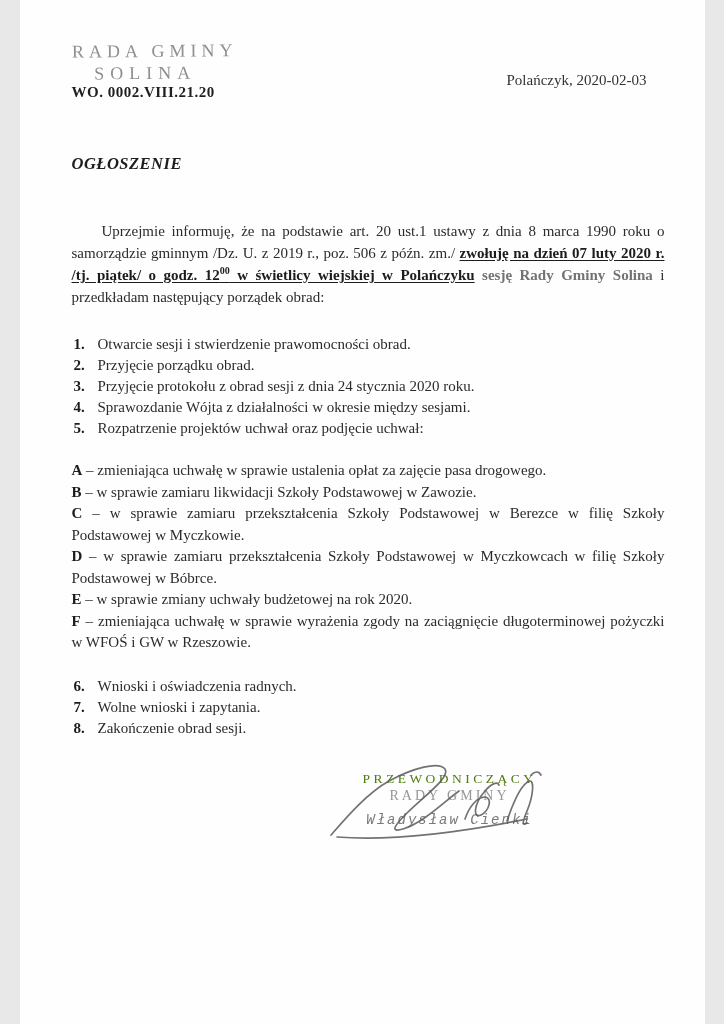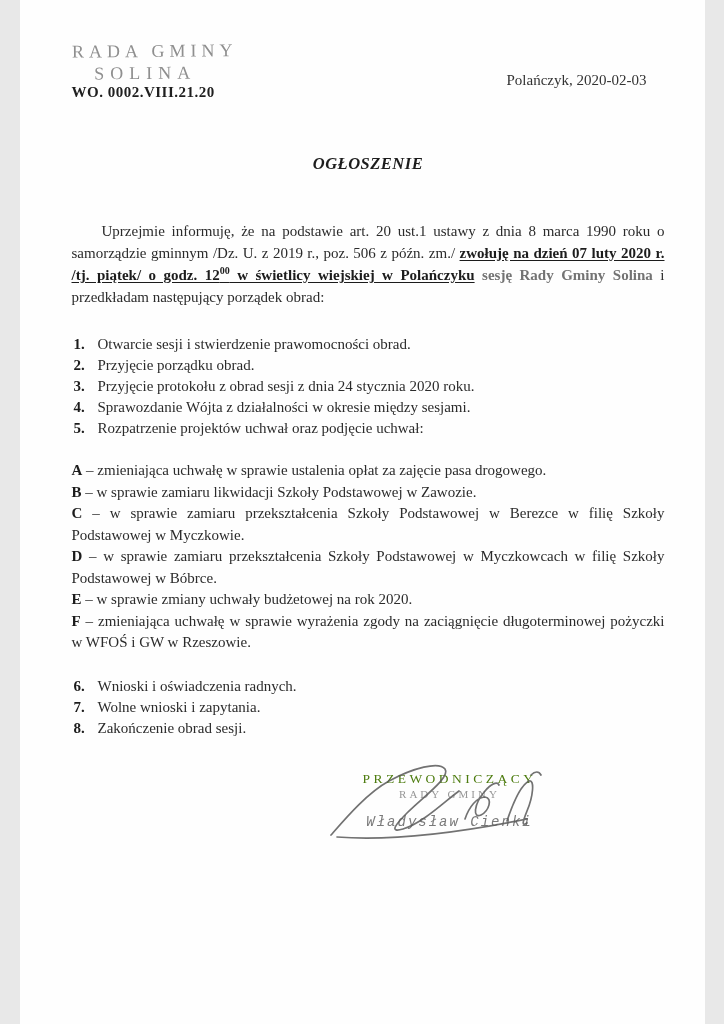--- a/index.html
+++ b/index.html
@@ -11,21 +11,21 @@
   }
   .header{position:relative;height:92px;}
   .stamp-org{
     color:#8f8f8f;font-size:18px;letter-spacing:5px;line-height:22px;
     transform:rotate(-0.5deg);
   }
   .stamp-org .l2{padding-left:22px;letter-spacing:6px;}
   .refnum{font-weight:bold;font-size:15px;color:#1f1f1f;letter-spacing:0.5px;margin-top:2px;}
   .dateline{position:absolute;right:18px;top:34px;font-size:15px;color:#333;}
   .title{
-    text-align:center;font-size:16.5px;font-weight:bold;font-style:italic;
+    font-size:16.5px;font-weight:bold;font-style:italic;
     letter-spacing:0.5px;margin:24px 0 0 0;color:#1d1d1d;
   }
   .intro{
     margin:46px 0 0 0;font-size:15px;line-height:22px;text-align:justify;
     text-indent:30px;
   }
   .bu-wrap{font-weight:bold;text-decoration:underline;text-underline-offset:2px;color:#1c1c1c;}
   .bu-wrap sup{font-size:10px;line-height:0;}
   .b{font-weight:bold;color:#737373;}
   .agenda{margin-top:26px;}
@@ -33,24 +33,24 @@
   .agenda-row .num{position:absolute;left:2px;font-weight:bold;color:#1c1c1c;}
   .resolutions{margin-top:21px;}
   .res-row{font-size:15px;line-height:21.5px;text-align:justify;}
   .res-row .letter{font-weight:bold;color:#1c1c1c;}
   .agenda2{margin-top:22px;}
   .sig-block{
     width:250px;margin:24px 90px 0 auto;position:relative;height:120px;
     text-align:center;
   }
   .sig-role1{color:#4d7c0f;font-size:13.5px;letter-spacing:3.5px;padding-top:8px;}
-  .sig-role2{color:#979797;font-size:11px;letter-spacing:3px;margin-top:1px;}
+  .sig-role2{color:#979797;font-size:14px;letter-spacing:3px;margin-top:1px;}
   .sig-name{
     color:#7a7a7a;font-size:14px;font-style:italic;letter-spacing:2px;
-    margin-top:14px;font-family:"Liberation Mono","DejaVu Sans Mono",monospace;
+    margin-top:8px;font-family:"Liberation Mono","DejaVu Sans Mono",monospace;
   }
   .sig-scrawl{position:absolute;left:2px;top:-6px;pointer-events:none;}
 </style>
 </head>
 <body>
 
 <div class="page">
 
   <div class="header">
     <div class="stamp-org">

